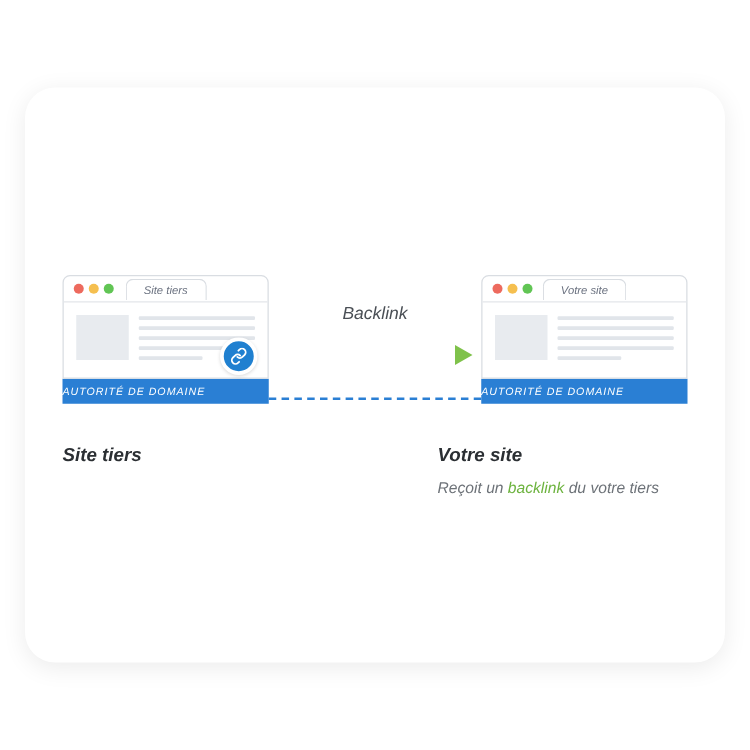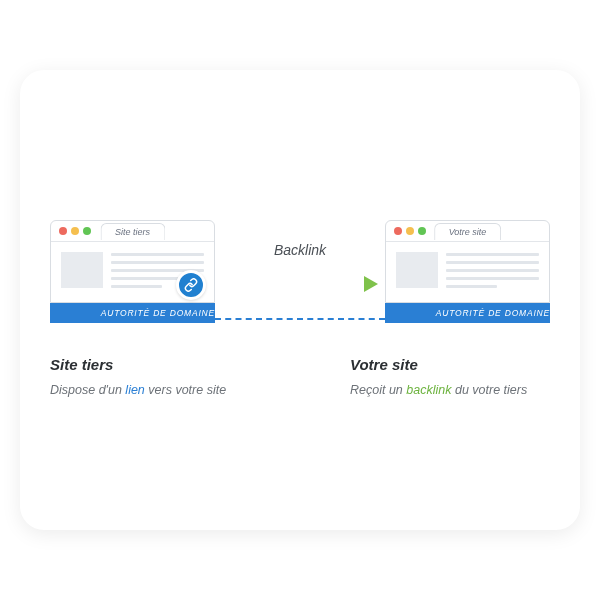--- a/index.html
+++ b/index.html
@@ -92,21 +92,21 @@
     align-items: center;
     justify-content: center;
     border: 3px solid #fff;
     box-shadow: 0 1px 3px rgba(0,0,0,0.15);
   }
   .authority {
     background: #2a7fd4;
     color: #fff;
     font-size: 8.5px;
     letter-spacing: 0.8px;
-    text-align: right;
+    text-align: left;
     padding: 5px 0;
   }
   .arrow-zone {
     flex: 1;
     position: relative;
     height: 110px;
     display:flex;
     align-items:center;
     justify-content:center;
   }
@@ -220,23 +220,20 @@
         </div>
       </div>
       <div class="authority">AUTORITÉ DE DOMAINE</div>
     </div>
 
   </div>
 
   <div class="captions">
     <div class="caption">
       <h3>Site tiers</h3>
-      <p>
-        <span>Dispose d'un </span><span class="hl-blue">lien</span><span> vers votre site</span>
-      </p>
     </div>
     <div class="caption right">
       <h3>Votre site</h3>
       <p>
         <span>Reçoit un </span><span class="hl-green">backlink</span><span> du votre tiers</span>
       </p>
     </div>
   </div>
 
 </div>

